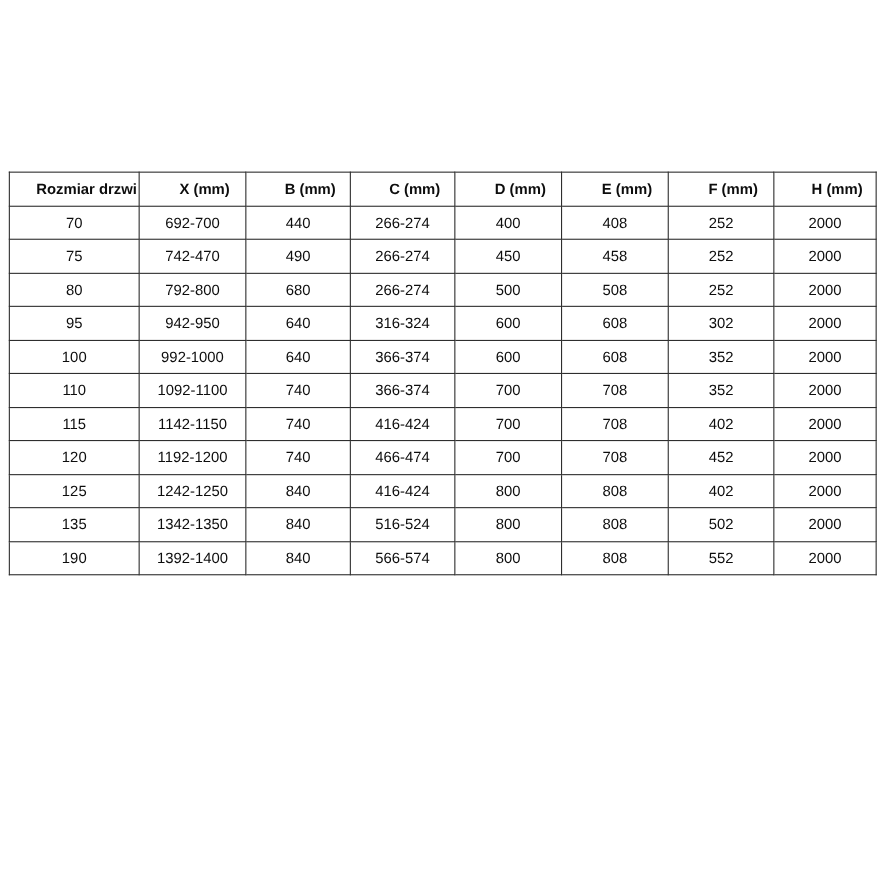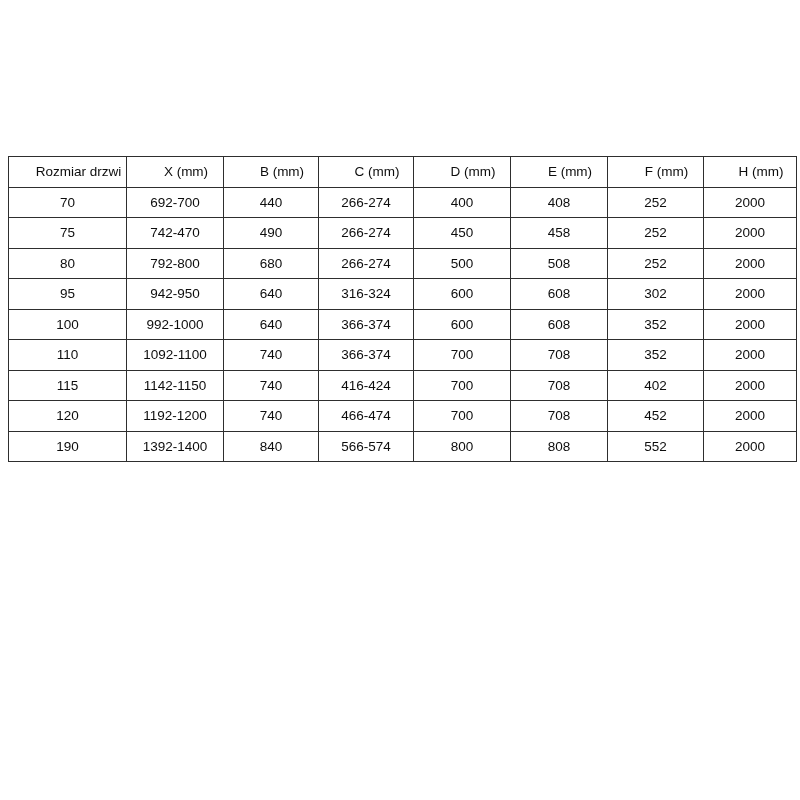--- a/index.html
+++ b/index.html
@@ -30,21 +30,21 @@
     text-align: center;
     vertical-align: middle;
     font-size: 13.5px;
     color: #0d0d0d;
     height: 29.5px;
     padding: 0 2px;
     overflow: hidden;
     white-space: nowrap;
   }
   table.size-table th {
-    font-weight: normal;
+    font-weight: bold;
     padding-left: 24px;
   }
   col.c0 { width: 118px; }
   col.c1 { width: 97px; }
   col.c2 { width: 95px; }
   col.c3 { width: 95px; }
   col.c4 { width: 97px; }
   col.c5 { width: 97px; }
   col.c6 { width: 96px; }
   col.c7 { width: 93px; }
@@ -151,20 +151,40 @@
           <td>120</td>
           <td>1192-1200</td>
           <td>740</td>
           <td>466-474</td>
           <td>700</td>
           <td>708</td>
           <td>452</td>
           <td>2000</td>
         </tr>
         <tr>
+          <td>125</td>
+          <td>1242-1250</td>
+          <td>840</td>
+          <td>416-424</td>
+          <td>800</td>
+          <td>808</td>
+          <td>402</td>
+          <td>2000</td>
+        </tr>
+        <tr>
+          <td>135</td>
+          <td>1342-1350</td>
+          <td>840</td>
+          <td>516-524</td>
+          <td>800</td>
+          <td>808</td>
+          <td>502</td>
+          <td>2000</td>
+        </tr>
+        <tr>
           <td>190</td>
           <td>1392-1400</td>
           <td>840</td>
           <td>566-574</td>
           <td>800</td>
           <td>808</td>
           <td>552</td>
           <td>2000</td>
         </tr>
       </tbody>

